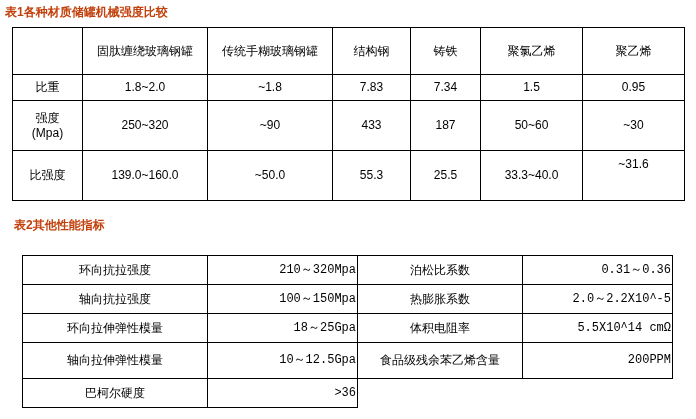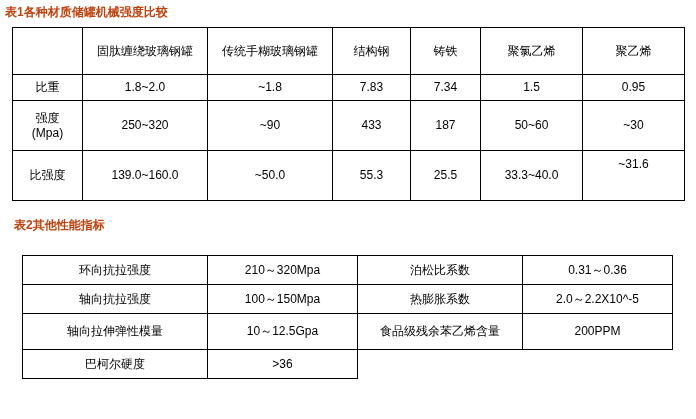--- a/index.html
+++ b/index.html
@@ -70,21 +70,22 @@
     width: 650px;
   }
   #table2 td {
     height: 24px;
     font-size: 12px;
   }
   #table2 td.lbl {
     font-weight: normal;
   }
   #table2 td.val {
-    font-family: Liberation Sans, sans-serif;
+    font-family: Liberation Mono, monospace;
+    text-align: right;
   }
   .twoline {
     line-height: 15px;
     margin-top: 38px;
   }
 </style>
 </head>
 <body>
 
 <div class="page">
@@ -159,20 +160,26 @@
         <td class="val">210～320Mpa</td>
         <td class="lbl">泊松比系数</td>
         <td class="val">0.31～0.36</td>
       </tr>
       <tr>
         <td class="lbl">轴向抗拉强度</td>
         <td class="val">100～150Mpa</td>
         <td class="lbl">热膨胀系数</td>
         <td class="val">2.0～2.2X10^-5</td>
       </tr>
+      <tr>
+        <td class="lbl">环向拉伸弹性模量</td>
+        <td class="val">18～25Gpa</td>
+        <td class="lbl">体积电阻率</td>
+        <td class="val">5.5X10^14    cmΩ</td>
+      </tr>
       <tr style="height:36px">
         <td class="lbl">轴向拉伸弹性模量</td>
         <td class="val">10～12.5Gpa</td>
         <td class="lbl">食品级残余苯乙烯含量</td>
         <td class="val">200PPM</td>
       </tr>
       <tr>
         <td class="lbl">巴柯尔硬度</td>
         <td class="val">&gt;36</td>
         <td style="border:none"></td>

